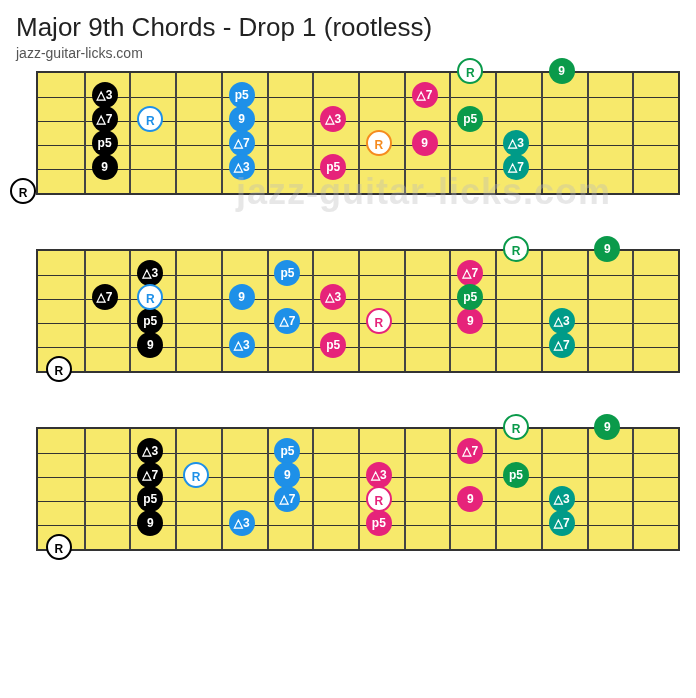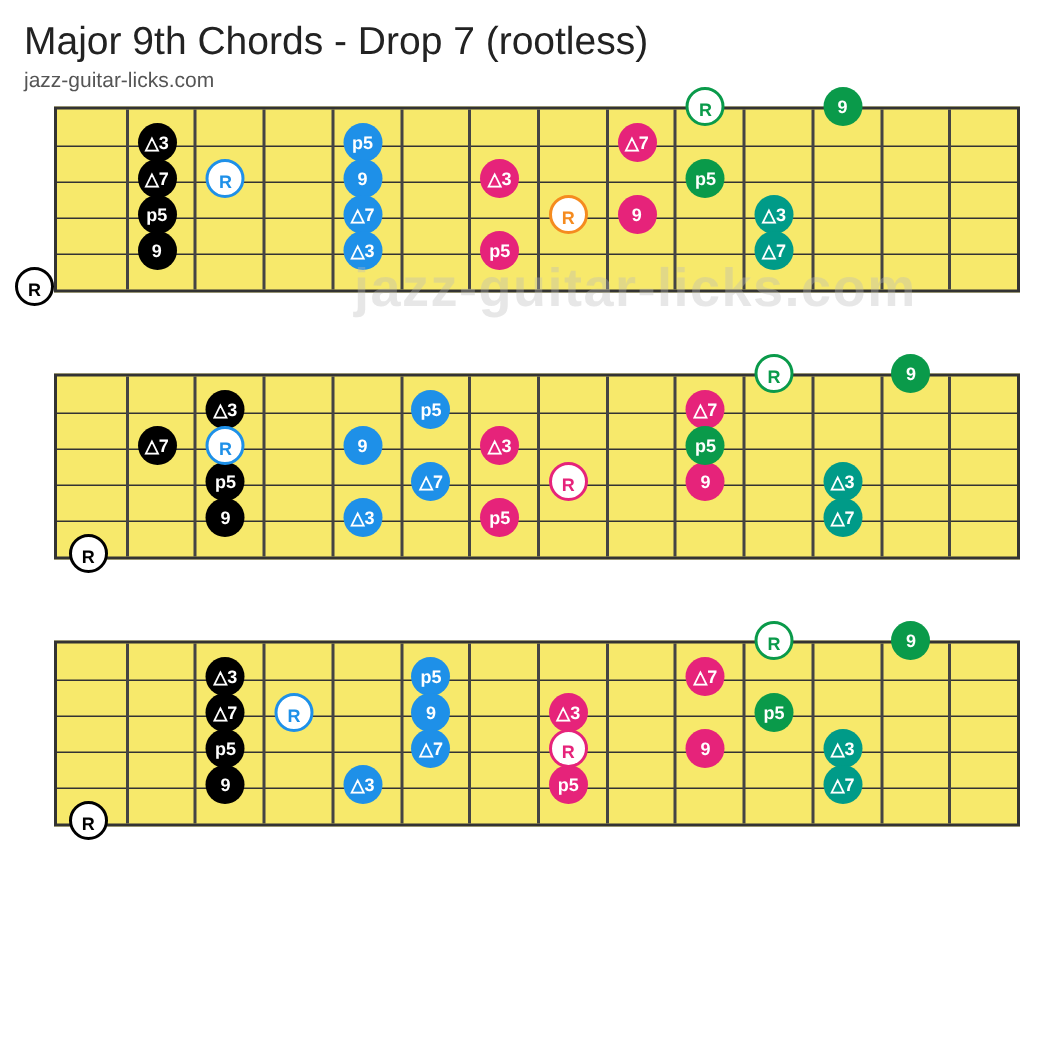--- a/index.html
+++ b/index.html
@@ -80,21 +80,21 @@
     color: #bbb;
     opacity: 0.35;
     pointer-events: none;
     letter-spacing: 1px;
     white-space: nowrap;
   }
 </style>
 </head>
 <body>
 
-<h1>Major 9th Chords - Drop 7 (rootless)</h1>
+<h1>Major 9th Chords - Drop 1 (rootless)</h1>
 <div class="sub">jazz-guitar-licks.com</div>
 
 <div id="diagrams-container">
     <div class="diagram">
       <div class="fretboard">
         <div class="string" style="top: 24px;"></div>
         <div class="string" style="top: 48px;"></div>
         <div class="string" style="top: 72px;"></div>
         <div class="string" style="top: 96px;"></div>
         <div class="fret" style="left: 45.7143px;"></div>

